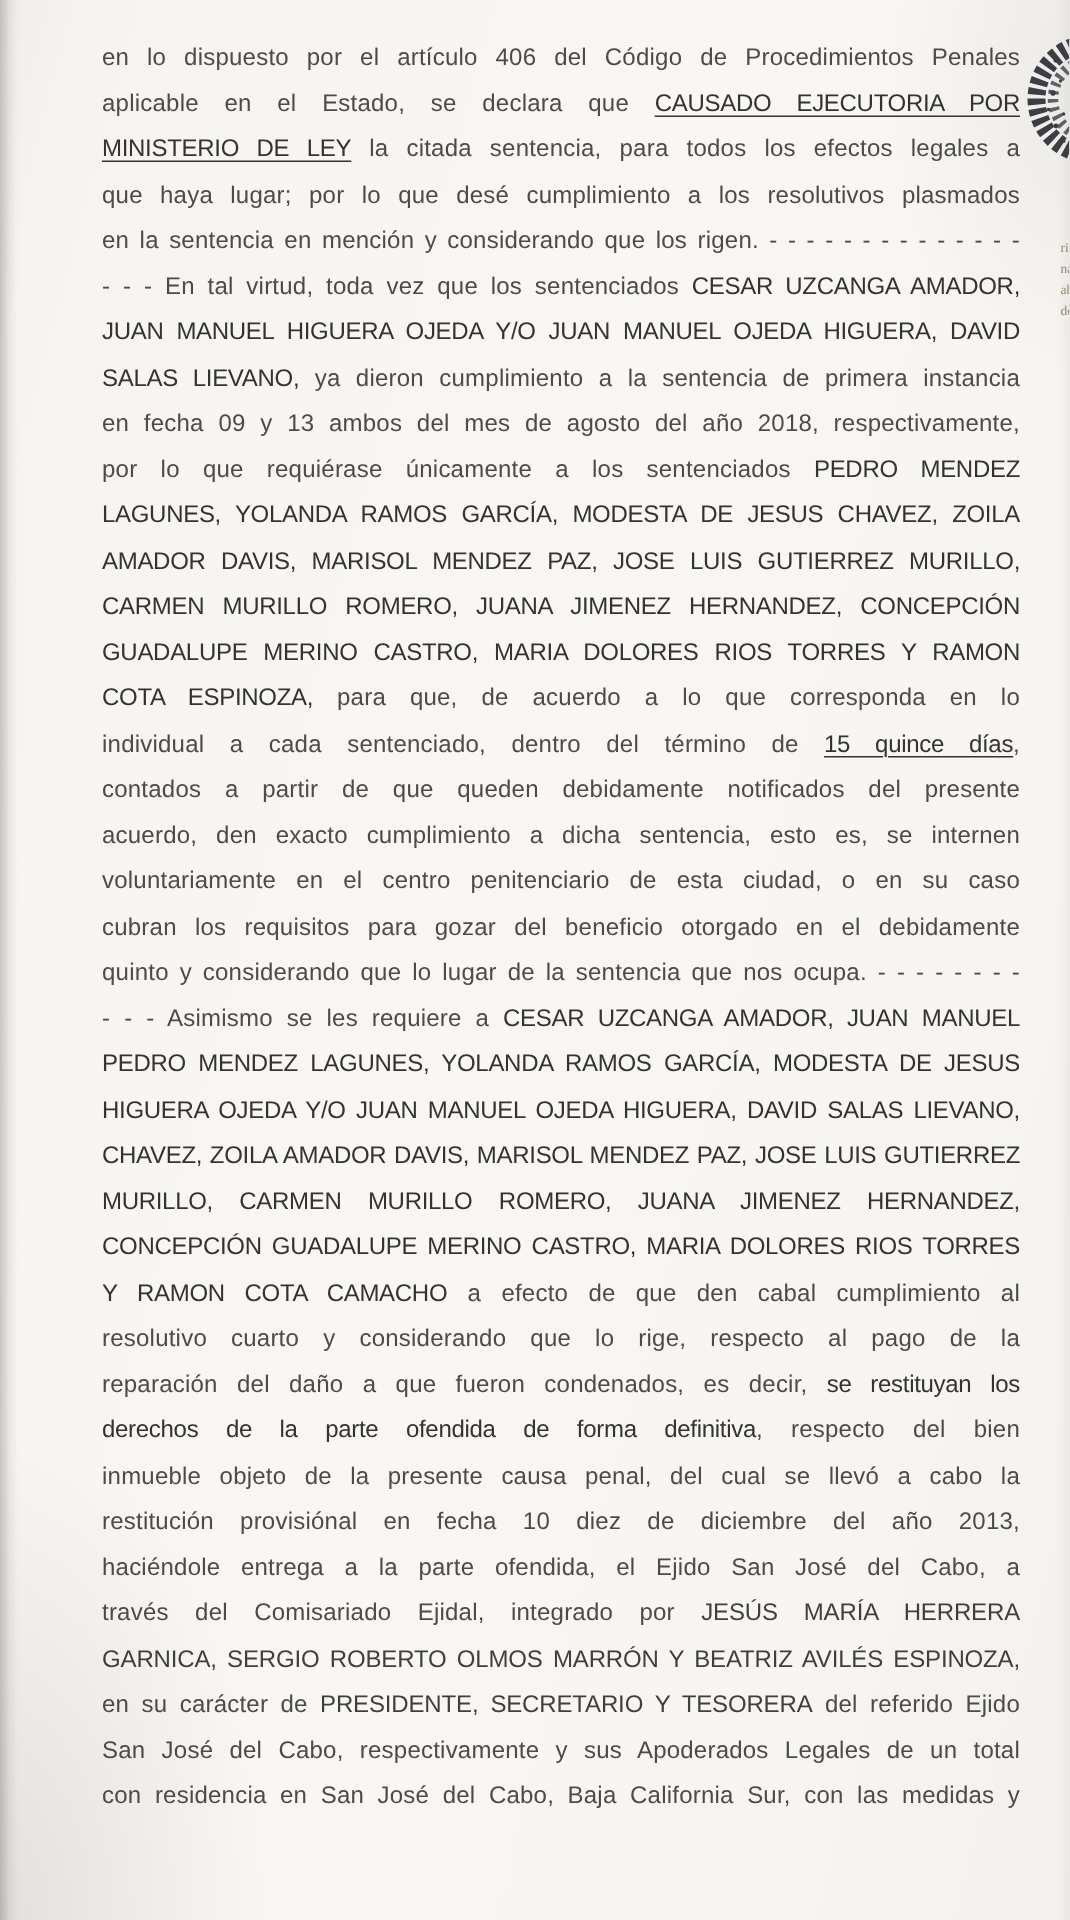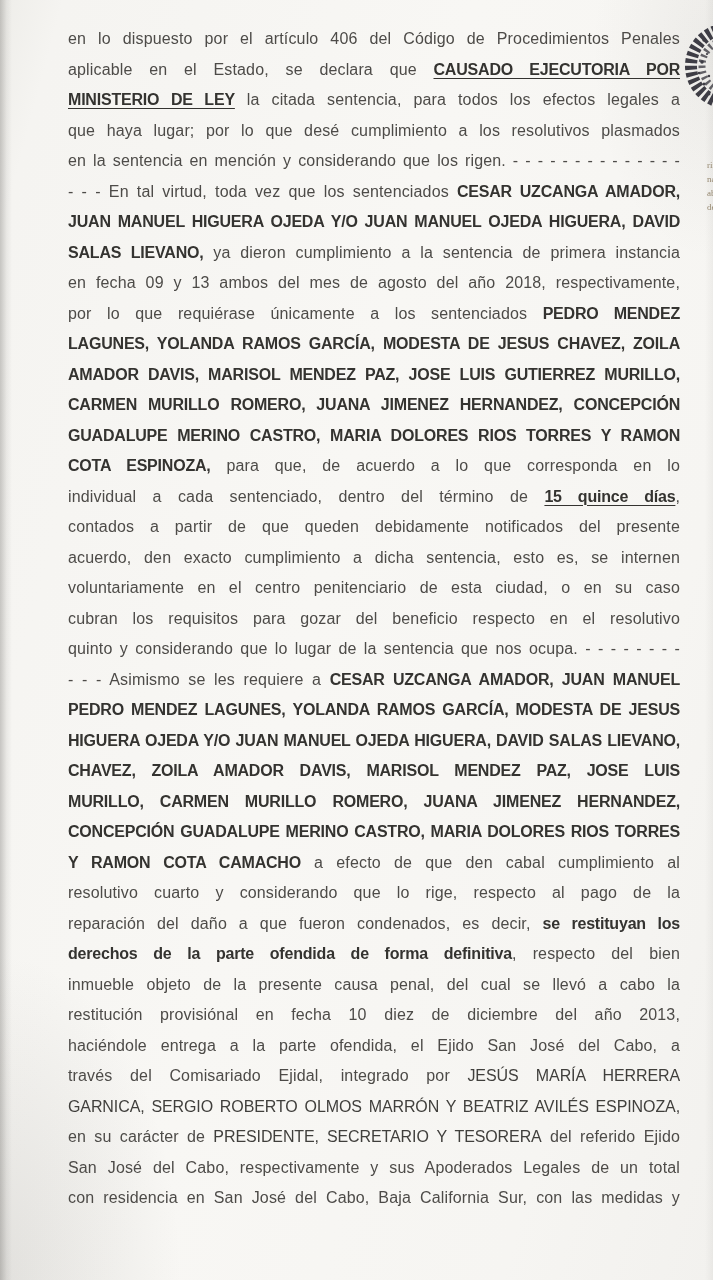--- a/index.html
+++ b/index.html
@@ -27,21 +27,21 @@
     font-size:16px;
     letter-spacing:.15px;
   }
   .line{
     line-height:30.5px;height:30.5px;
     text-align:justify;
     text-align-last:justify;
     overflow:hidden;
     white-space:normal;
   }
-  .seg-b{font-weight:bold;color:#343330;letter-spacing:-.2px;}
+  .seg-b{font-weight:normal;color:#343330;letter-spacing:-.2px;}
   .seg-c{color:#403f3c;letter-spacing:-.1px;margin-top:36px;}
   .seg-u{text-decoration:underline;text-underline-offset:3px;text-decoration-thickness:1.4px;}
   .stamp{position:absolute;left:671px;top:26px;width:42px;height:84px;pointer-events:none;}
   .margin-notes{
     position:absolute;left:707px;top:138px;width:26px;
     font-family:"Liberation Serif",serif;
     font-size:9px;line-height:14px;color:#95876f;
     white-space:nowrap;
     margin-top:20px;
   }
@@ -66,21 +66,21 @@
       <div class="line"><span>por lo que requiérase únicamente a los sentenciados </span><span class="seg-b">PEDRO MENDEZ</span></div>
       <div class="line"><span class="seg-b">LAGUNES, YOLANDA RAMOS GARCÍA, MODESTA DE JESUS CHAVEZ, ZOILA</span></div>
       <div class="line"><span class="seg-b">AMADOR DAVIS, MARISOL MENDEZ PAZ, JOSE LUIS GUTIERREZ MURILLO,</span></div>
       <div class="line"><span class="seg-b">CARMEN MURILLO ROMERO, JUANA JIMENEZ HERNANDEZ, CONCEPCIÓN</span></div>
       <div class="line"><span class="seg-b">GUADALUPE MERINO CASTRO, MARIA DOLORES RIOS TORRES Y RAMON</span></div>
       <div class="line"><span class="seg-b">COTA ESPINOZA,</span><span> para que, de acuerdo a lo que corresponda en lo</span></div>
       <div class="line"><span>individual a cada sentenciado, dentro del término de </span><span class="seg-b seg-u">15 quince días</span><span>,</span></div>
       <div class="line"><span>contados a partir de que queden debidamente notificados del presente</span></div>
       <div class="line"><span>acuerdo, den exacto cumplimiento a dicha sentencia, esto es, se internen</span></div>
       <div class="line"><span>voluntariamente en el centro penitenciario de esta ciudad, o en su caso</span></div>
-      <div class="line"><span>cubran los requisitos para gozar del beneficio respecto en el resolutivo</span></div>
+      <div class="line"><span>cubran los requisitos para gozar del beneficio otorgado en el debidamente</span></div>
       <div class="line"><span>quinto y considerando que lo lugar de la sentencia que nos ocupa. - - - - - - - -</span></div>
       <div class="line"><span>- - - Asimismo se les requiere a </span><span class="seg-b">CESAR UZCANGA AMADOR, JUAN MANUEL</span></div>
       <div class="line"><span class="seg-b">PEDRO MENDEZ LAGUNES, YOLANDA RAMOS GARCÍA, MODESTA DE JESUS</span></div>
       <div class="line"><span class="seg-b">HIGUERA OJEDA Y/O JUAN MANUEL OJEDA HIGUERA, DAVID SALAS LIEVANO,</span></div>
       <div class="line"><span class="seg-b">CHAVEZ, ZOILA AMADOR DAVIS, MARISOL MENDEZ PAZ, JOSE LUIS GUTIERREZ</span></div>
       <div class="line"><span class="seg-b">MURILLO, CARMEN MURILLO ROMERO, JUANA JIMENEZ HERNANDEZ,</span></div>
       <div class="line"><span class="seg-b">CONCEPCIÓN GUADALUPE MERINO CASTRO, MARIA DOLORES RIOS TORRES</span></div>
       <div class="line"><span class="seg-b">Y RAMON COTA CAMACHO</span><span> a efecto de que den cabal cumplimiento al</span></div>
       <div class="line"><span>resolutivo cuarto y considerando que lo rige, respecto al pago de la</span></div>
       <div class="line"><span>reparación del daño a que fueron condenados, es decir, </span><span class="seg-b">se restituyan los</span></div>

